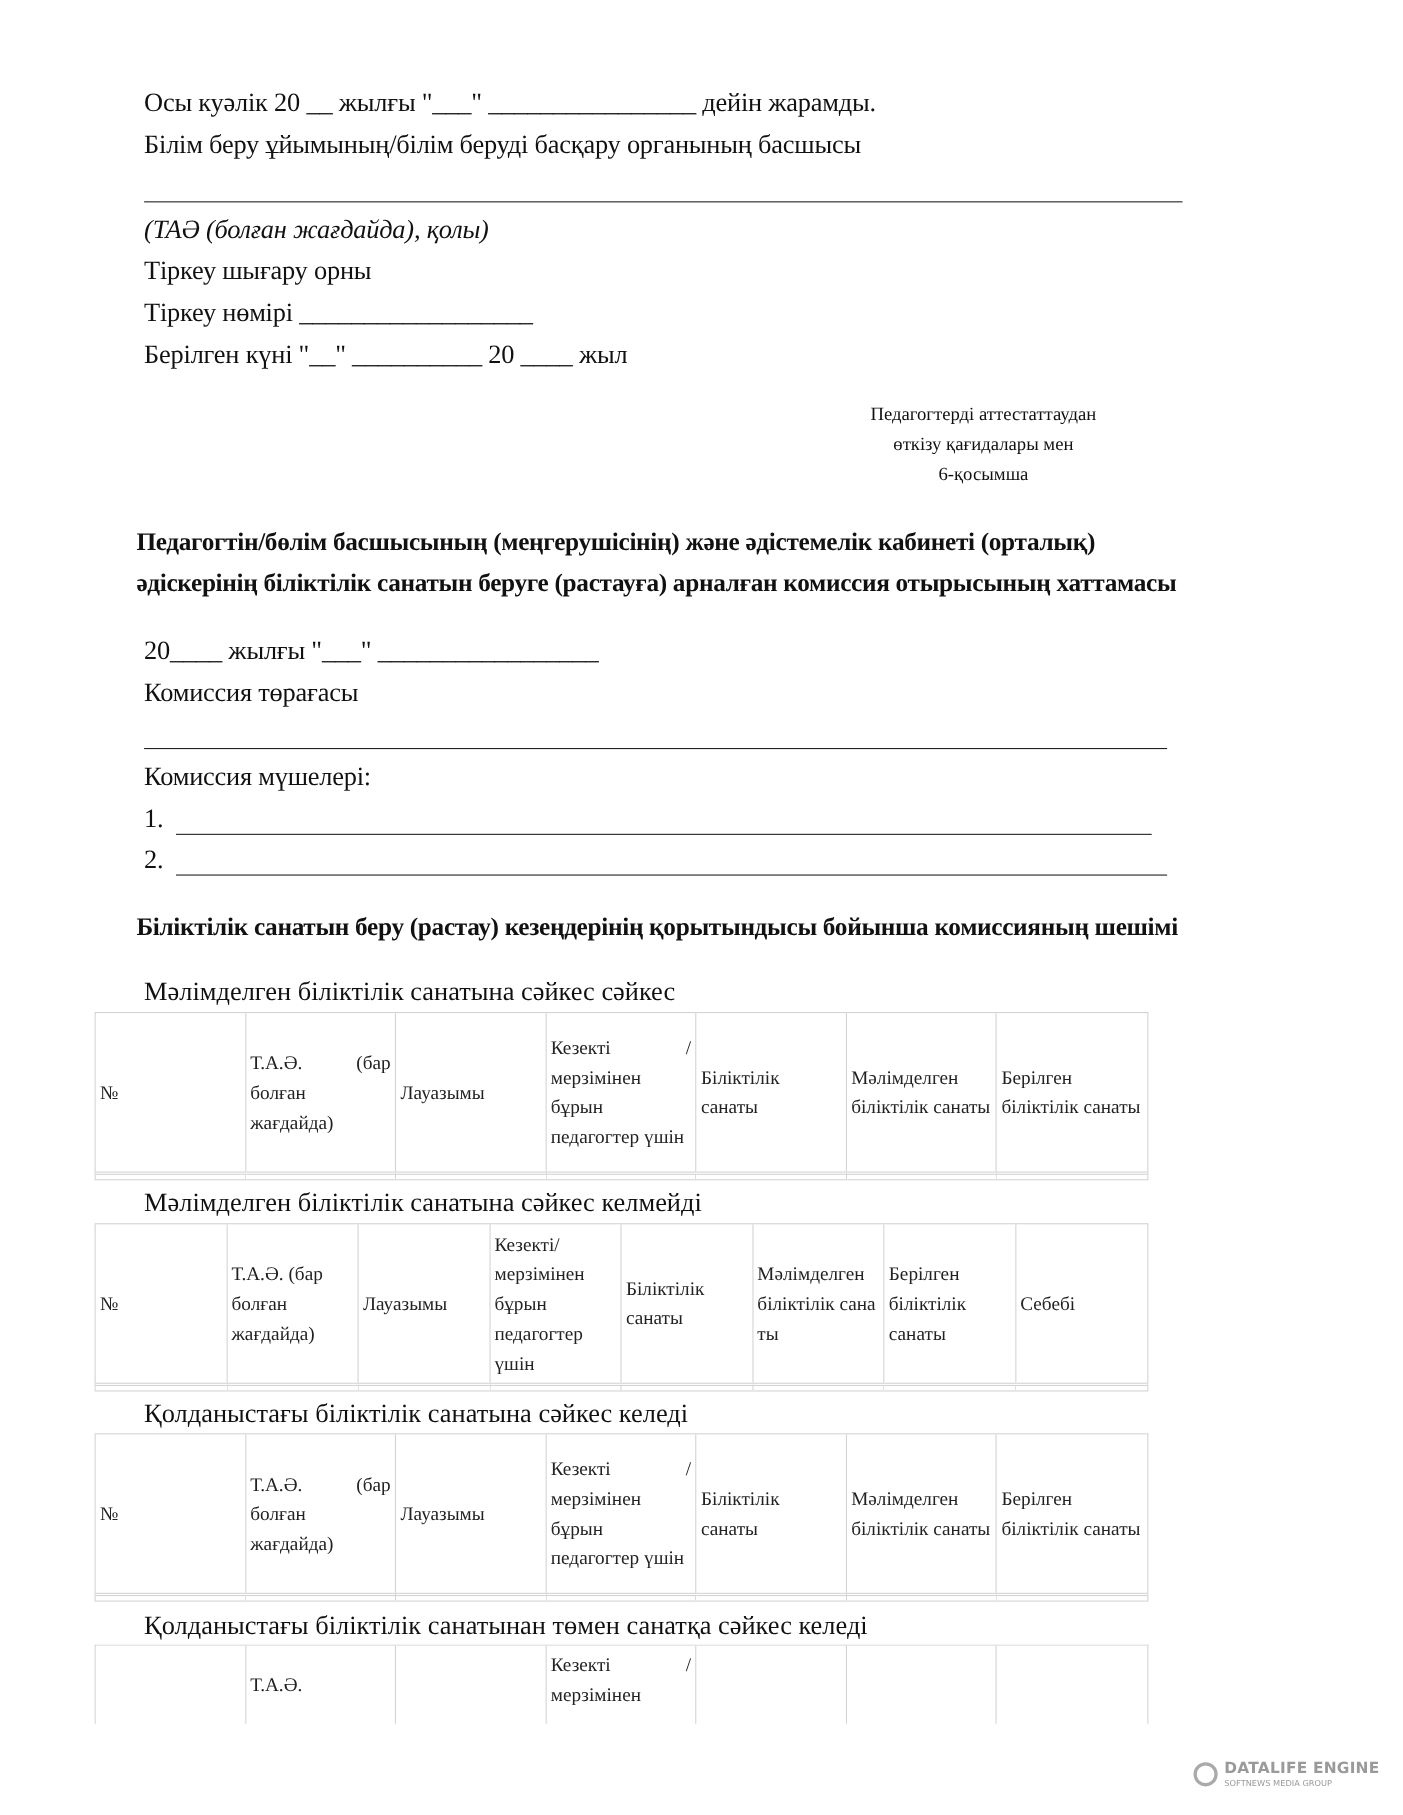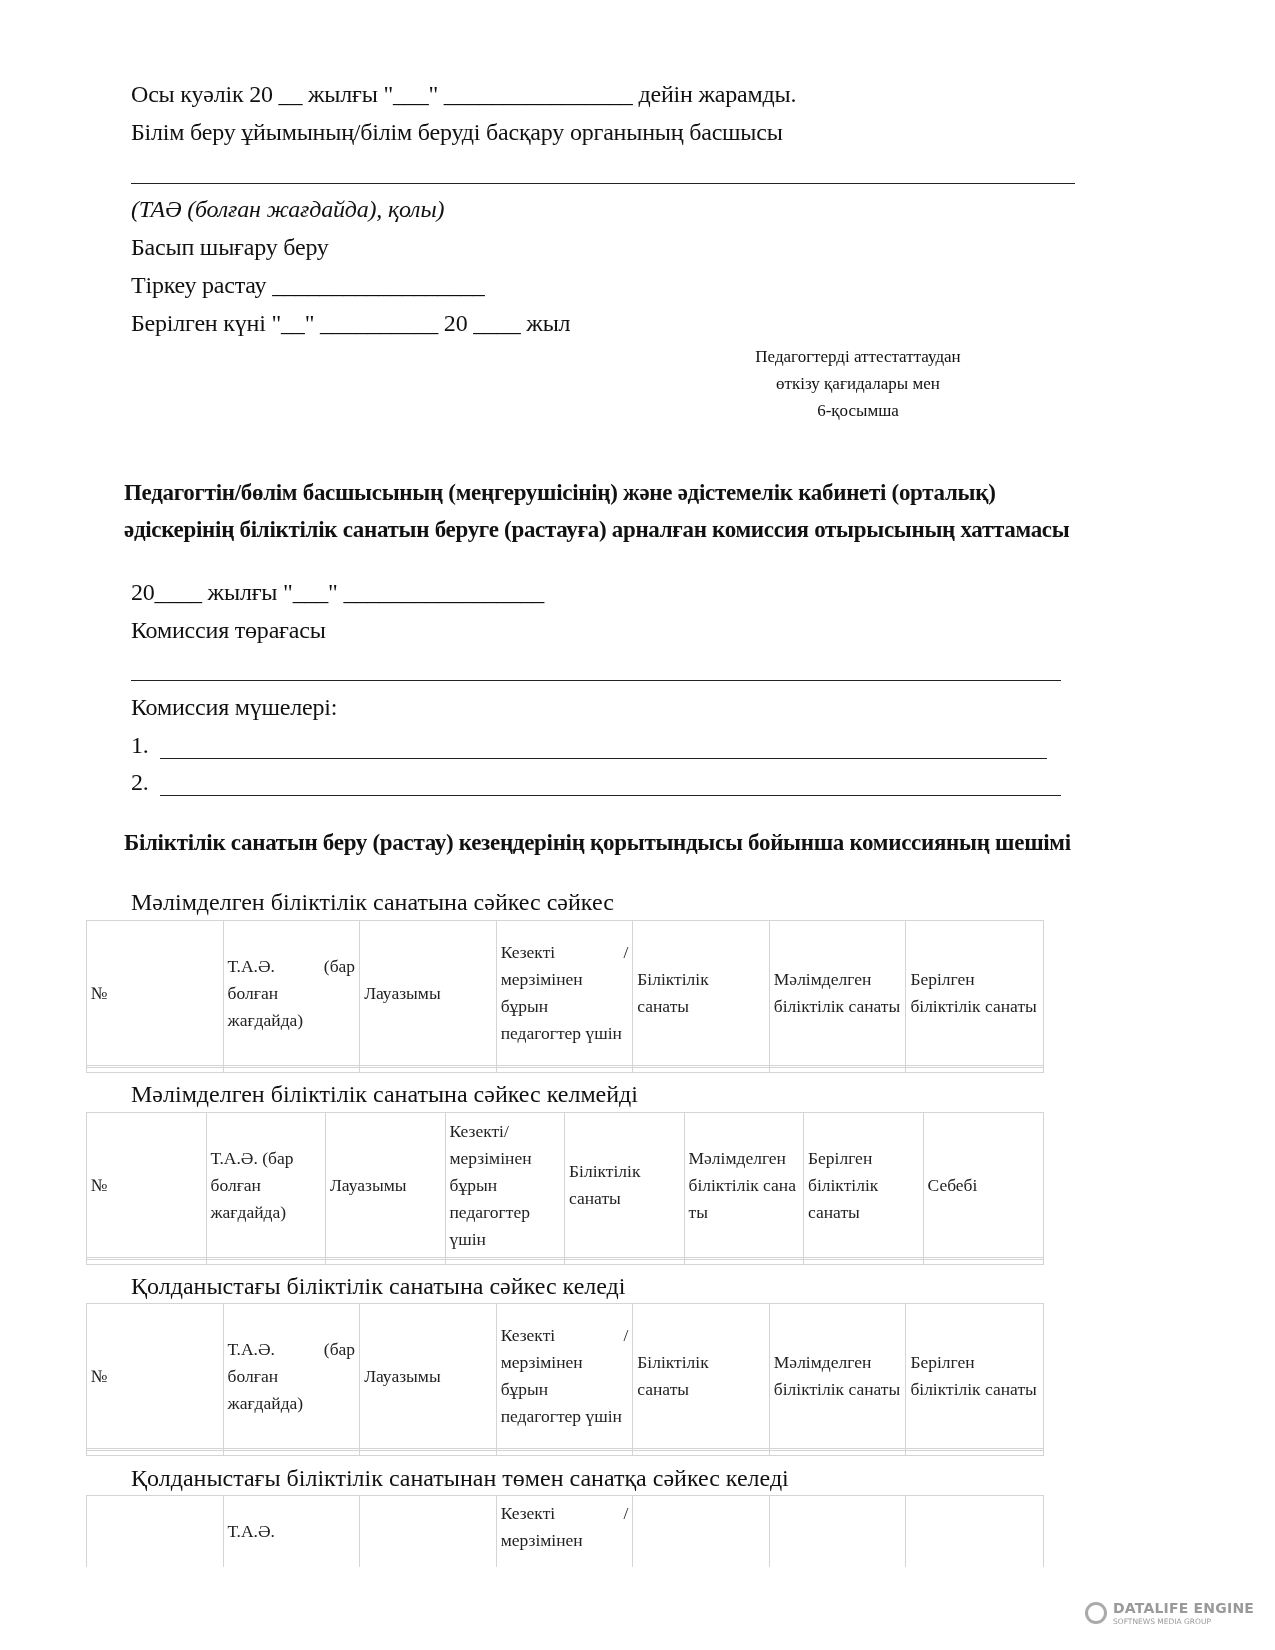--- a/index.html
+++ b/index.html
@@ -1,21 +1,21 @@
 <!DOCTYPE html>
 <html><head>
 <meta charset="utf-8">
 <style>
   html, body { margin:0; padding:0; background:#fff; }
   body { width:1275px; height:1650px; position:relative; overflow:hidden;
          font-family:"Liberation Serif", "DejaVu Serif", serif; color:#111; }
   .line { position:absolute; left:131px; font-size:24px; line-height:28px; white-space:pre; letter-spacing:-0.2px; }
   .ital { font-style:italic; }
   .sigline { position:absolute; height:0; border-bottom:1.6px solid #222; }
-  .note { position:absolute; left:688px; width:340px; text-align:center; font-size:17px; line-height:27px; }
+  .note { position:absolute; left:724px; width:340px; text-align:center; font-size:17px; line-height:27px;margin-top:20px; }
   .heading { position:absolute; left:88px; font-weight:bold; font-size:23px; line-height:36px; white-space:nowrap; letter-spacing:-0.3px;margin-left:36px; }
   .ttitle { position:absolute; left:131px; font-size:24px; line-height:28px; white-space:nowrap; }
   table.grid { position:absolute; left:86px; width:958px; border-collapse:separate; border-spacing:0;
                border:1.5px solid #d4d4d4; table-layout:fixed; }
   table.grid td { border-right:1.5px solid #d4d4d4; font-size:17.5px; line-height:27px; vertical-align:middle;
                   padding:2px 4px; color:#222; }
   table.grid td:last-child { border-right:none; }
   table.grid tr.hdr td { height:140px; }
   table.grid tr.empty td { height:4px; padding:0; border-top:3px double #d4d4d4; }
   .just { text-align:justify; text-align-last:left; }
@@ -24,22 +24,22 @@
   .wm-title { position:absolute; left:28px; top:0; font-size:14px; font-weight:bold; white-space:nowrap; letter-spacing:0.2px; }
   .wm-sub { position:absolute; left:28px; top:17px; font-size:7.5px; white-space:nowrap; }
 </style>
 </head>
 <body>
 
 <div class="line" style="top:80px">Осы куәлік 20 __ жылғы "___" ________________ дейін жарамды.</div>
 <div class="line" style="top:118px">Білім беру ұйымының/білім беруді басқару органының басшысы</div>
 <div class="sigline" style="left:131px; width:944px; top:183px;"></div>
 <div class="line ital" style="top:195px">(ТАӘ (болған жағдайда), қолы)</div>
-<div class="line" style="top:233px">Басып шығару беру</div>
-<div class="line" style="top:271px">Тіркеу растау __________________</div>
+<div class="line" style="top:233px">Тіркеу шығару орны</div>
+<div class="line" style="top:271px">Тіркеу нөмірі __________________</div>
 <div class="line" style="top:309px">Берілген күні "__" __________ 20 ____ жыл</div>
 
 <div class="note" style="top:343px">
   <div>Педагогтерді аттестаттаудан</div>
   <div>өткізу қағидалары мен</div>
   <div>6-қосымша</div>
 </div>
 
 <div class="heading" style="top:475px">Педагогтін/бөлім басшысының (меңгерушісінің) және әдістемелік кабинеті (орталық)</div>
 <div class="heading" style="top:512px">әдіскерінің біліктілік санатын беруге (растауға) арналған комиссия отырысының хаттамасы</div>

